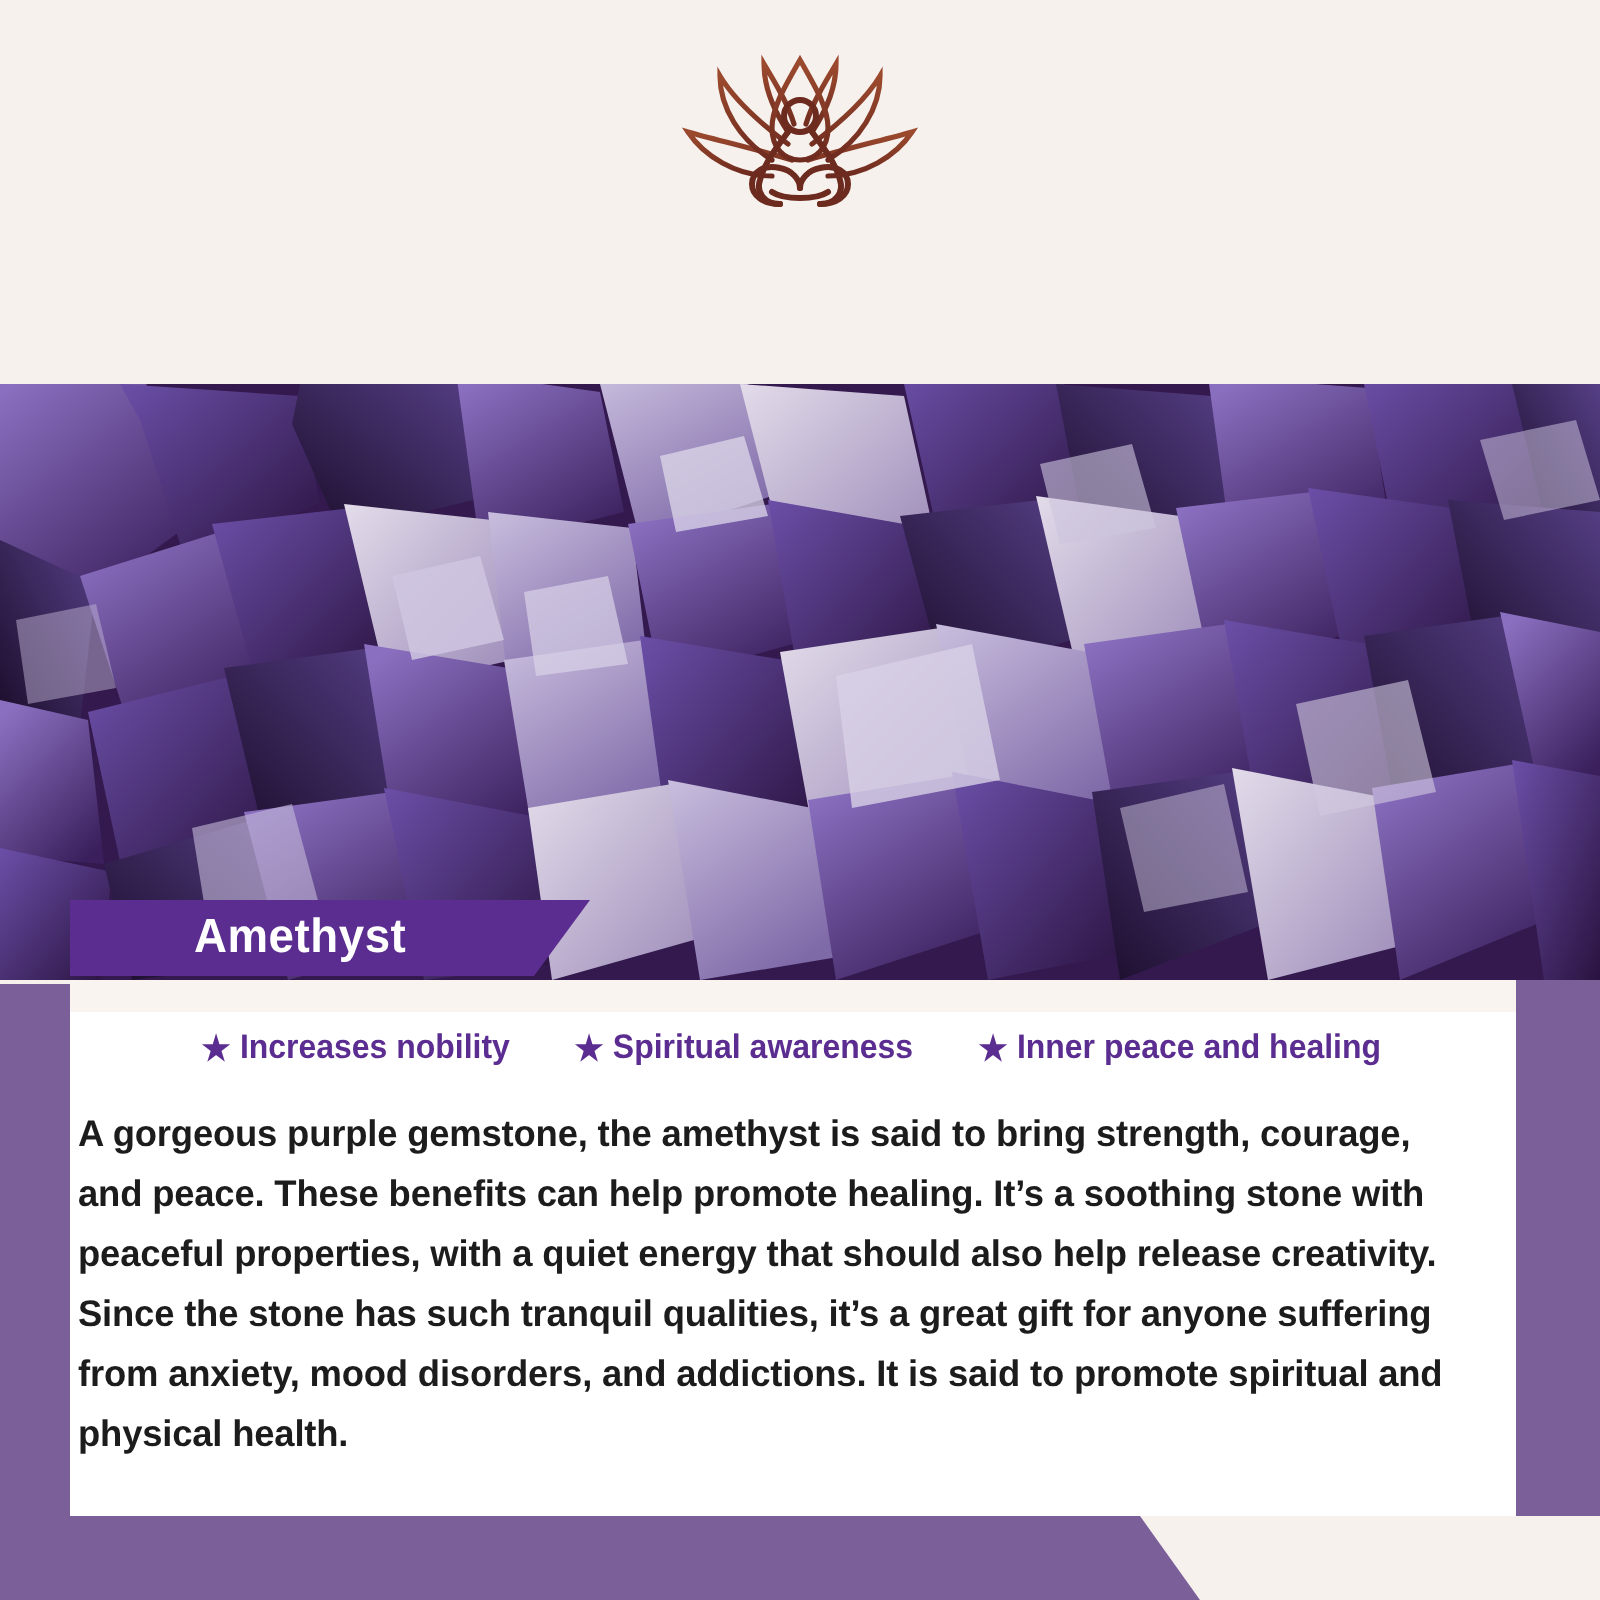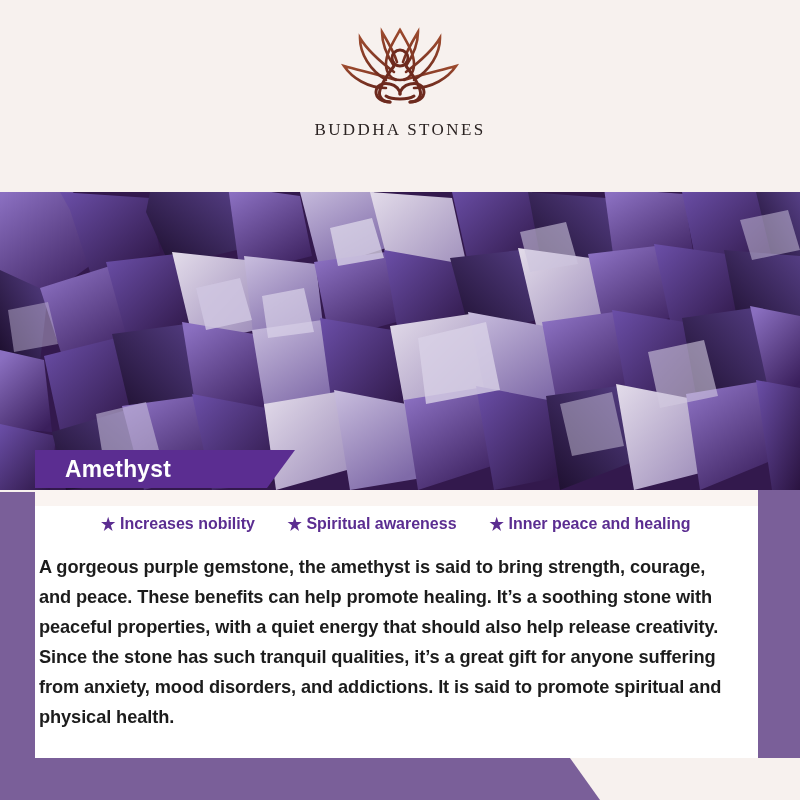--- a/index.html
+++ b/index.html
@@ -64,21 +64,21 @@
     position:absolute; top:192px; left:0; width:800px; height:298px;
     overflow:hidden;
     background:#2a1340;
   }
   .hero svg { display:block; width:800px; height:298px; }
 
   .stone-tag {
     position:absolute; top:450px; left:35px; width:260px; height:38px;
     background:#5b2d91;
     clip-path: polygon(0 0, 260px 0, 232px 38px, 0 38px);
-    display:flex; align-items:center;
+    display:flex; align-items:center;padding-left:32px;
   }
   .stone-tag span {
     margin-left:30px;
     color:#ffffff; font-size:24px; font-weight:bold;
     letter-spacing:0.3px;
     transform:scaleX(0.95); transform-origin:left center;
   }
 
   
   .panel {
@@ -146,21 +146,20 @@
           <circle cx="76" cy="36" r="8"></circle>
 
           <path d="M70 44 C64 52 58 60 56 68 C54 74 58 80 66 80"></path>
           <path d="M82 44 C88 52 94 60 96 68 C98 74 94 80 86 80"></path>
 
           <path d="M66 80 C58 80 52 76 52 70 C52 64 58 60 66 62 C72 63 76 68 76 72"></path>
           <path d="M86 80 C94 80 100 76 100 70 C100 64 94 60 86 62 C80 63 76 68 76 72"></path>
           <path d="M62 74 C68 78 84 78 90 74"></path>
         </g>
       </svg>
-      <div class="logo-word">BUDDHA STONES</div>
     </div>
   </div>
 
 
   <div class="hero">
     <svg viewBox="0 0 800 298" preserveAspectRatio="none">
       <defs>
         <linearGradient id="f1" x1="0" y1="0" x2="1" y2="1">
           <stop offset="0" stop-color="#6b4fa8"></stop>
             <stop offset="1" stop-color="#2a1340"></stop>

